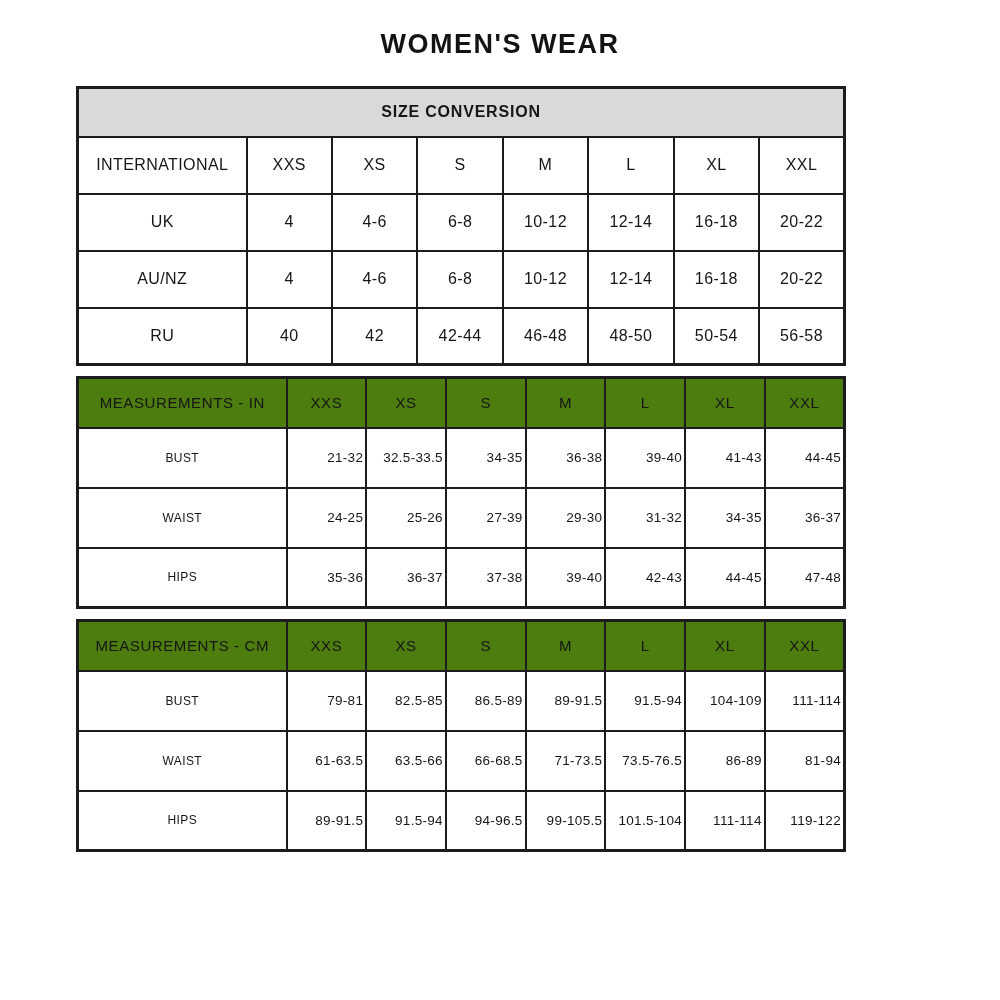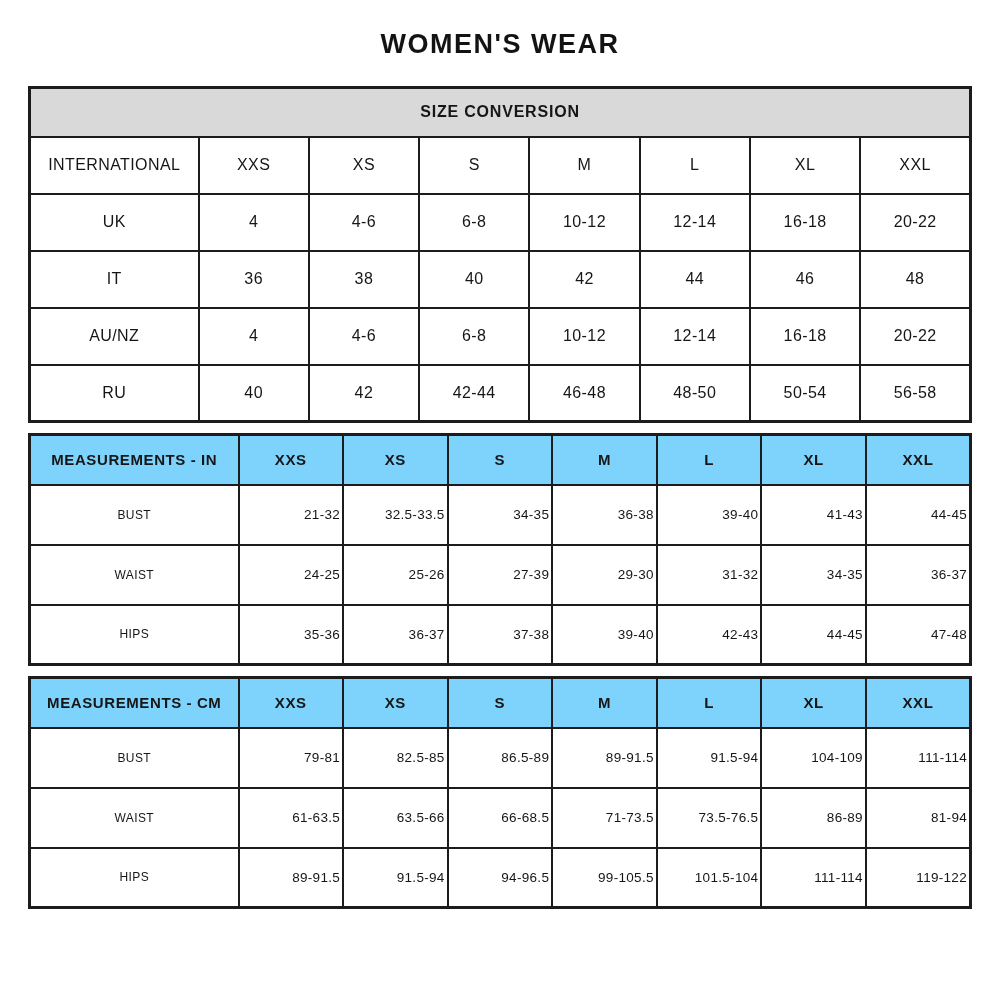--- a/index.html
+++ b/index.html
@@ -20,24 +20,25 @@
   .title {
     margin: 15px;
     padding: 14px 0 11px 0;
     text-align: center;
     font-size: 27px;
     font-weight: 700;
     letter-spacing: 1.5px;
     color: #131313;
   }
   table.tbl {
-    width: 944px;
+    width: 770px;
     border-collapse: collapse;
     table-layout: fixed;
     border: 3px solid #1c1c1c;
+    margin-left: 48px;
   }
   table.tbl th, table.tbl td {
     border: 2px solid #1c1c1c;
     text-align: center;
     vertical-align: middle;
     padding: 0 2px;
     overflow: hidden;
   }
   .tbl-gap { height: 10px; }
 
@@ -51,23 +52,23 @@
   }
   .tbl-size tbody tr { height: 57px; }
   .tbl-size tbody td {
     font-size: 16px;
     letter-spacing: 0.4px;
   }
 
   
   .tbl-meas thead tr { height: 50px; }
   .tbl-meas thead th {
-    background: #7dd3fc;
+    background: #4d7c0f;
     font-size: 15px;
-    font-weight: 700;
+    font-weight: 400;
     letter-spacing: 0.6px;
   }
   .tbl-meas tbody tr { height: 60px; }
   .tbl-meas tbody td.row-label {
     font-size: 12px;
     letter-spacing: 0.4px;
   }
   .tbl-meas tbody td.val {
     font-size: 13.5px;
     letter-spacing: 0.3px;
@@ -110,30 +111,20 @@
         </tr>
         <tr>
           <td>UK</td>
           <td>4</td>
           <td>4-6</td>
           <td>6-8</td>
           <td>10-12</td>
           <td>12-14</td>
           <td>16-18</td>
           <td>20-22</td>
-        </tr>
-        <tr>
-          <td>IT</td>
-          <td>36</td>
-          <td>38</td>
-          <td>40</td>
-          <td>42</td>
-          <td>44</td>
-          <td>46</td>
-          <td>48</td>
         </tr>
         <tr>
           <td>AU/NZ</td>
           <td>4</td>
           <td>4-6</td>
           <td>6-8</td>
           <td>10-12</td>
           <td>12-14</td>
           <td>16-18</td>
           <td>20-22</td>

